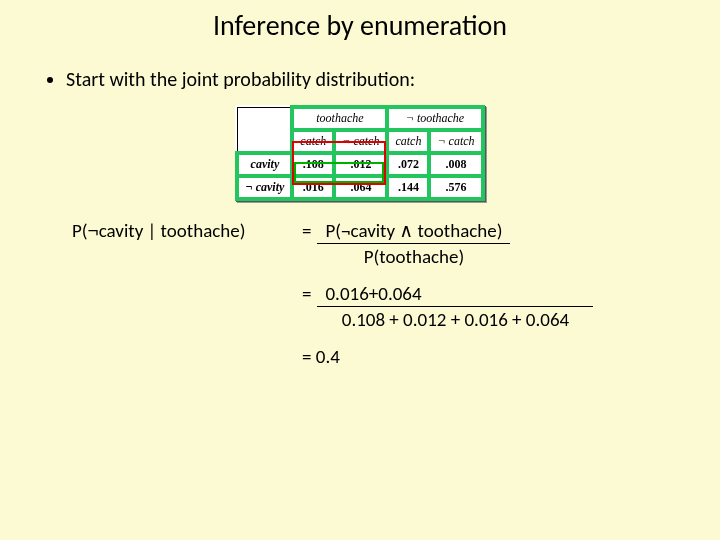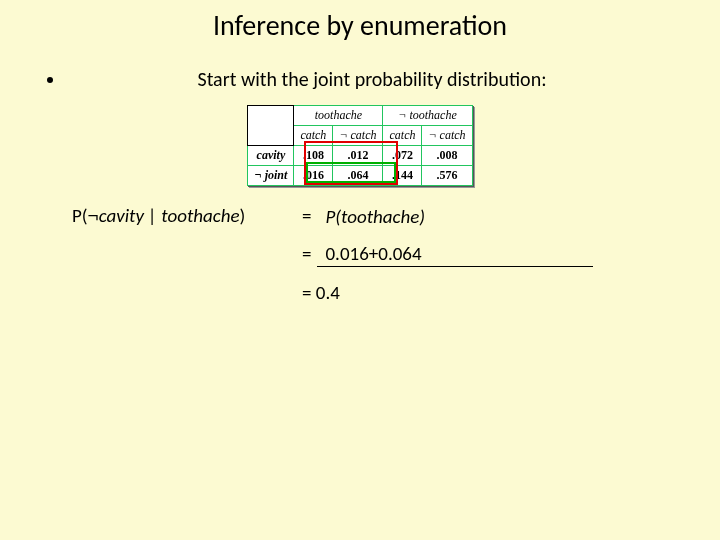--- a/index.html
+++ b/index.html
@@ -24,34 +24,33 @@
     margin: 4px 0 24px 0;
     font-weight: 400;
   }
   ul.bullets {
     margin: 0;
     padding: 0 0 0 24px;
     font-size: 20px;
   }
   ul.bullets > li {
     margin-bottom: 14px;
-    text-align: center;
   }
   .table-wrap {
     text-align: center;
     margin: 6px 0 18px 0;
   }
   .jpd {
     border-collapse: collapse;
     display: inline-table;
     background: #fff;
     box-shadow: 1px 1px 0 #555, 2px 2px 0 #999;
   }
   .jpd th, .jpd td {
-    border: 1px solid #22c55e;
+    border: 4px solid #22c55e;
     font-size: 12px;
     padding: 2px 6px;
     text-align: center;
     font-family: "Times New Roman", serif;
   }
   .jpd th.blank {
     border: 1px solid #000;
     background: #fff;
   }
   .jpd th.ital, .jpd td.rowhdr {
@@ -103,21 +102,21 @@
   }
   .num {
     border-bottom: 1px solid #000;
     padding: 0 8px 1px 8px;
     white-space: nowrap;
   }
   .den {
     padding: 1px 8px 0 8px;
     white-space: nowrap;
   }
-  .ital { font-style: italic; }
+  .ital { }
   .neg { font-family: 'Lucida Sans Unicode', Arial; }
 </style>
 </head>
 <body>
 
 <div class="slide">
 
   <div class="title">Inference by enumeration</div>
 
   <ul class="bullets">
@@ -140,21 +139,21 @@
           <th class="ital">¬ catch</th>
         </tr>
         <tr class="data">
           <td class="rowhdr">cavity</td>
           <td>.108</td>
           <td>.012</td>
           <td>.072</td>
           <td>.008</td>
         </tr>
         <tr class="data">
-          <td class="rowhdr">¬ joint</td>
+          <td class="rowhdr">¬ cavity</td>
           <td>.016</td>
           <td>.064</td>
           <td>.144</td>
           <td>.576</td>
         </tr>
       </tbody></table>
       <div class="redbox" style="left:57px; top:36px; width:90px; height:40px;"></div>
       <div class="greenbox" style="left:59px; top:57px; width:86px; height:17px;"></div>
     </div>
   </div>
@@ -162,31 +161,33 @@
 
   <div class="mathblock">
 
     <div class="mathrow">
       <div class="lhs">
         <span>P(</span><span class="neg">¬</span><span class="ital">cavity | toothache</span><span>)</span>
       </div>
       <div class="eq">
         <span class="eqsign">=</span>
         <span class="frac">
+          <span class="num"><span>P(¬cavity ∧ toothache)</span></span>
           <span class="den ital">P(toothache)</span>
         </span>
       </div>
     </div>
 
     <div class="mathrow">
       <div class="lhs"></div>
       <div class="eq">
         <span class="eqsign">=</span>
         <span class="frac">
           <span class="num" style="min-width:260px; text-align:left;">0.016+0.064</span>
+          <span class="den">0.108 + 0.012 + 0.016 + 0.064</span>
         </span>
       </div>
     </div>
 
     <div class="mathrow">
       <div class="lhs"></div>
       <div class="eq">= 0.4</div>
     </div>
 
   </div>

